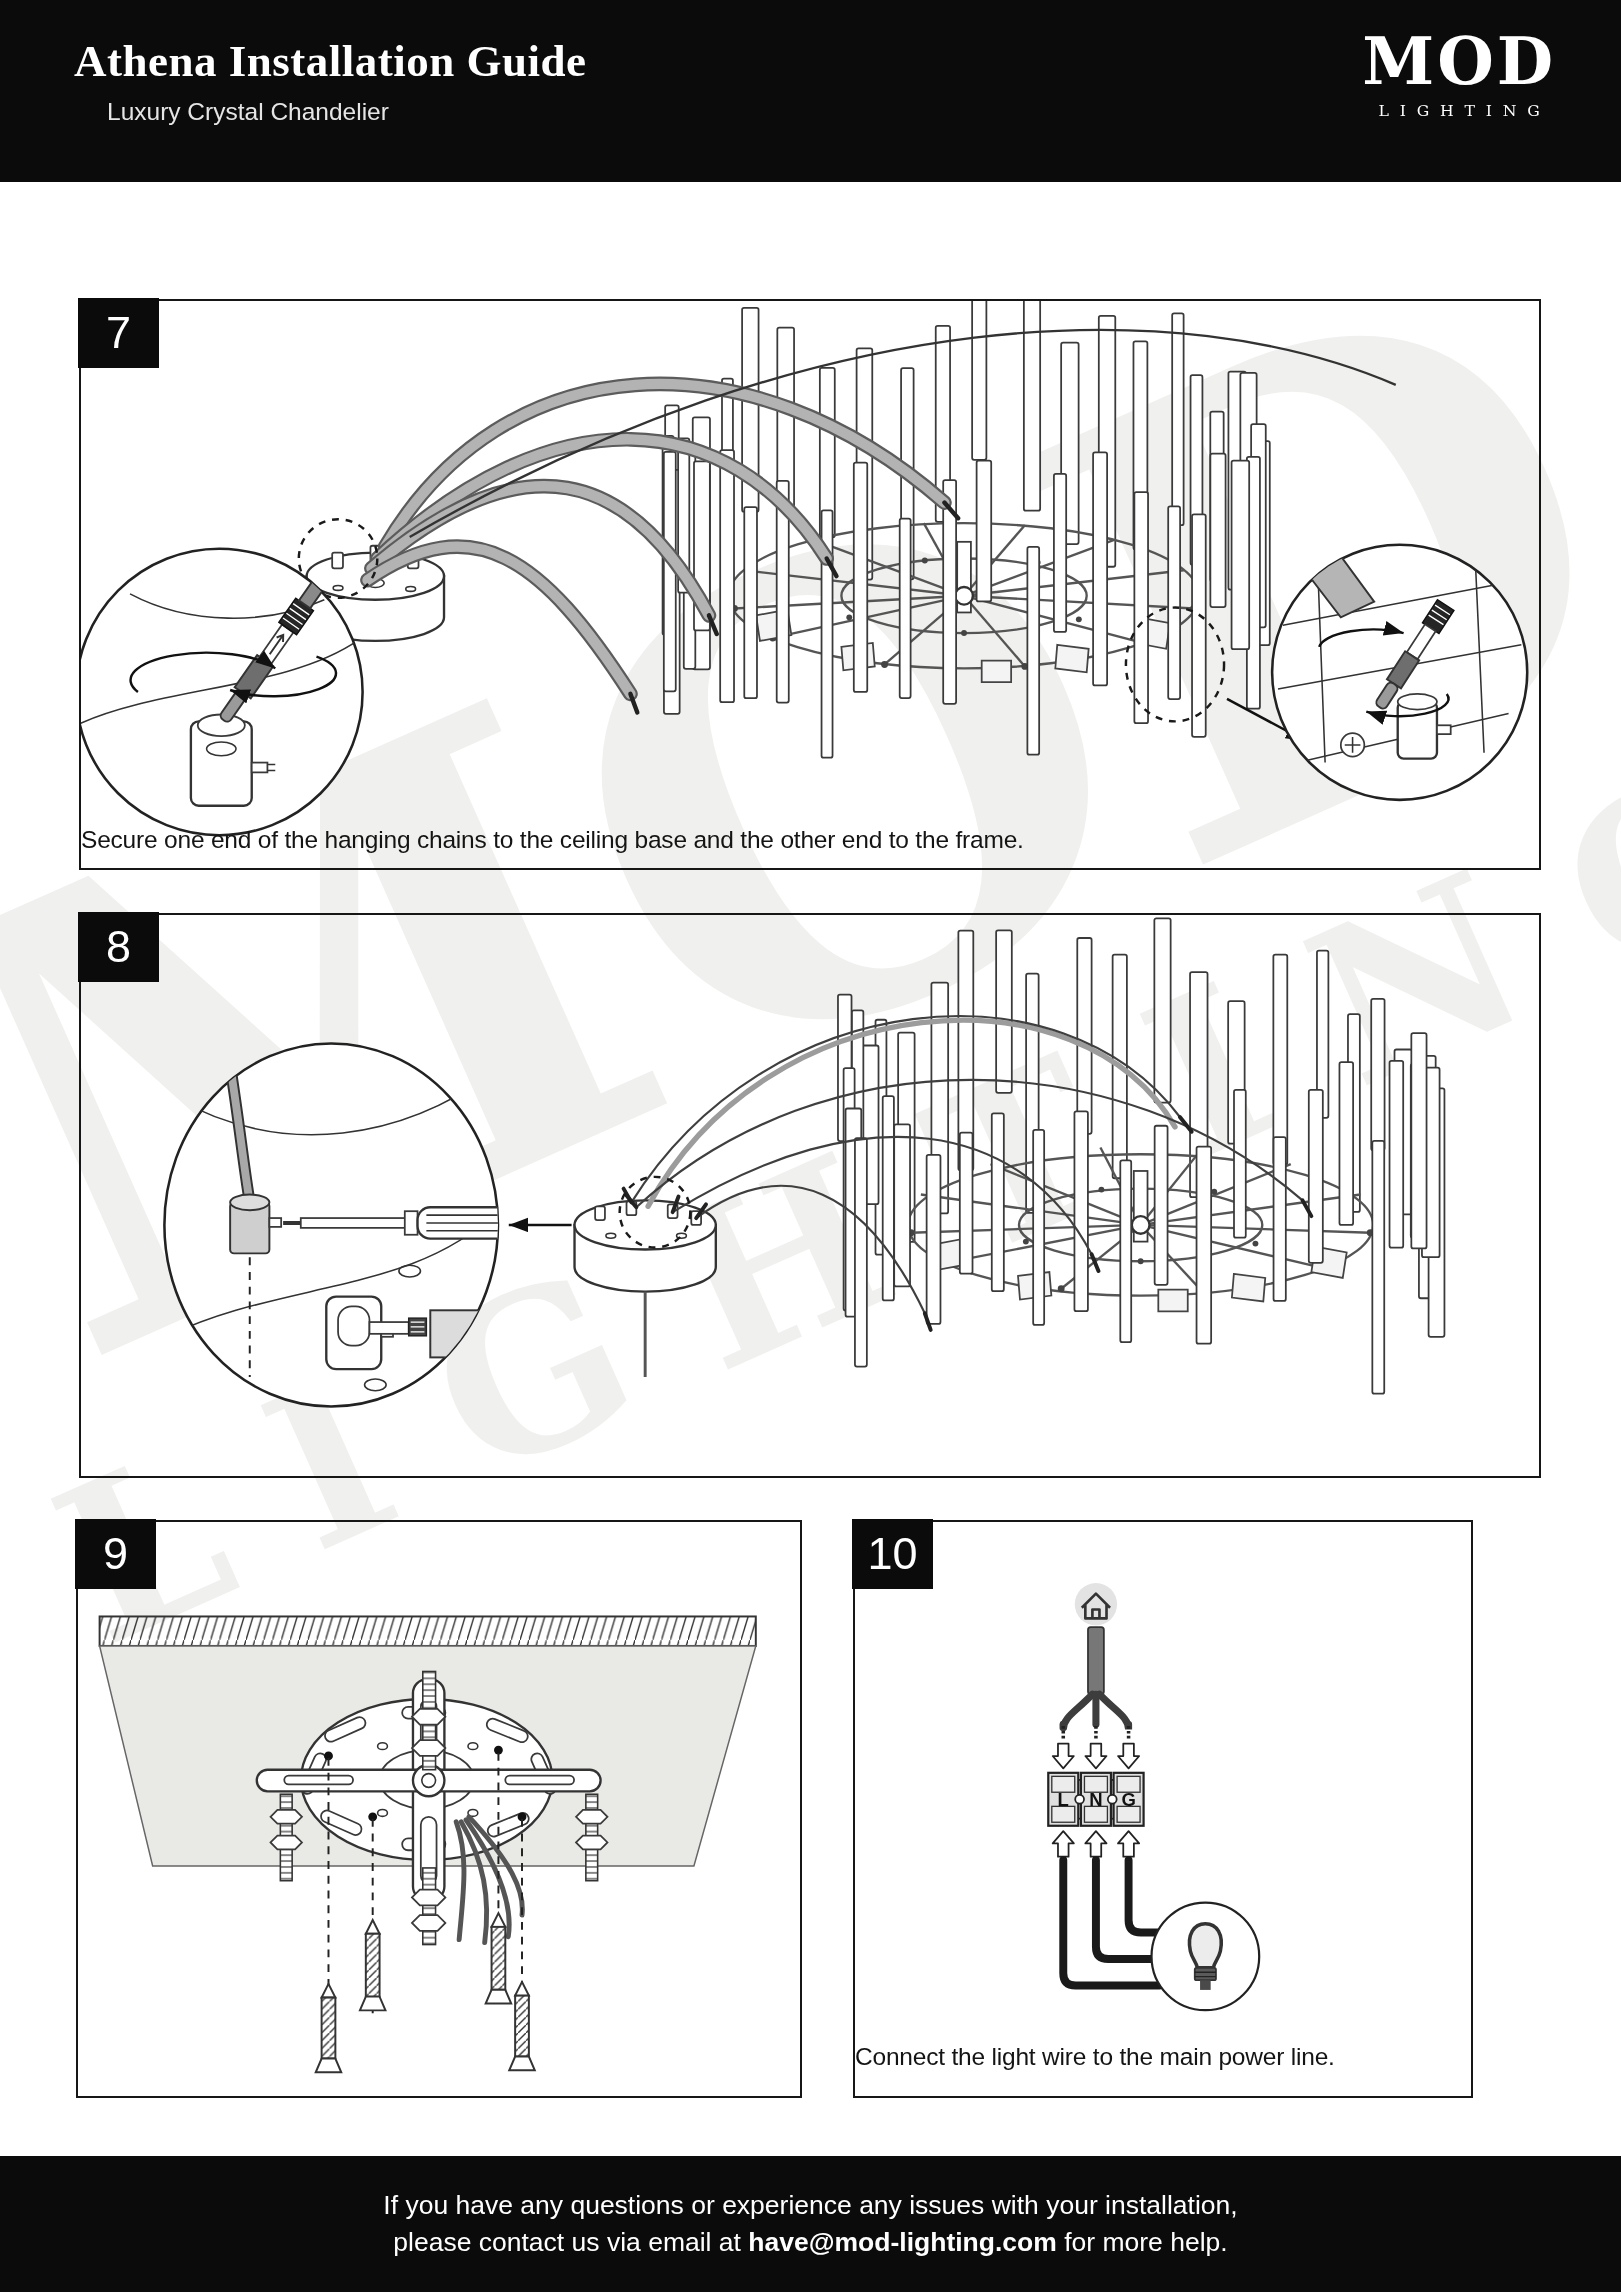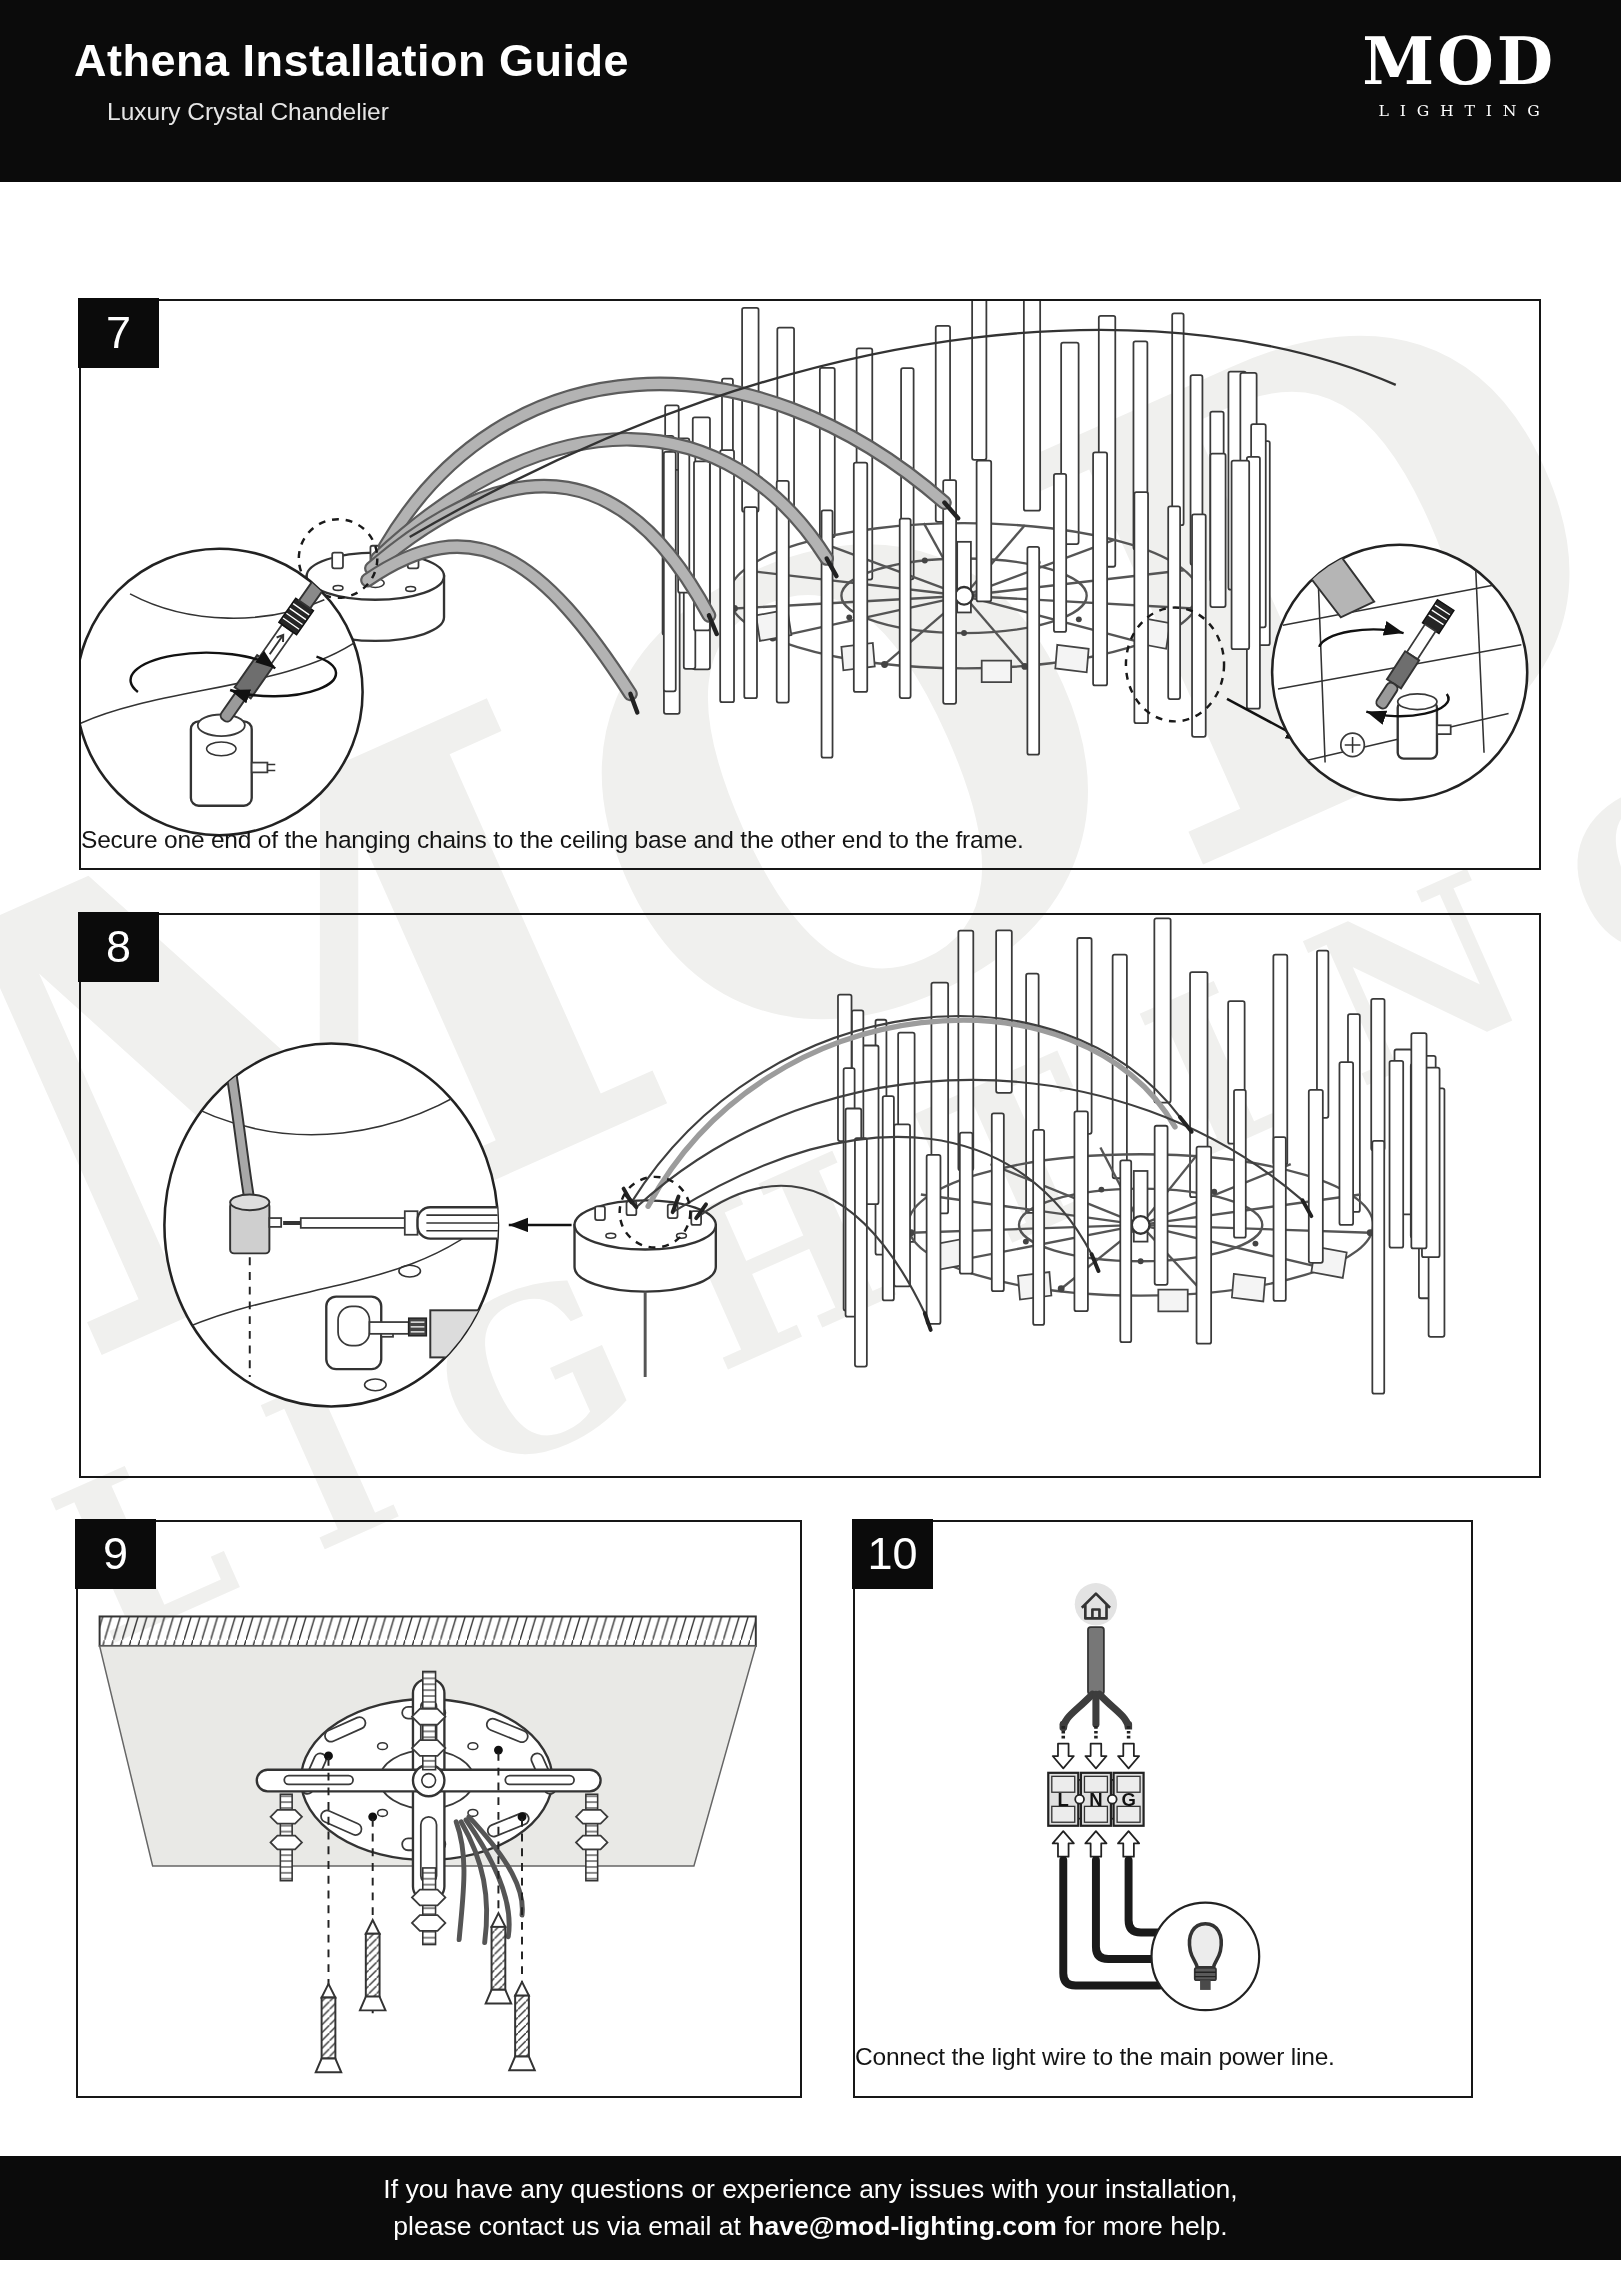--- a/index.html
+++ b/index.html
@@ -5,26 +5,26 @@
   html,body{margin:0;padding:0;background:#ffffff;}
   .page{position:relative;width:1621px;height:2293px;background:#fff;overflow:hidden;
         font-family:"Liberation Sans",sans-serif;color:#111;}
   
   .watermark{position:absolute;left:-225px;top:549px;width:2117px;z-index:0;
              transform:rotate(-24deg);text-align:center;color:#f0f0ee;pointer-events:none;}
   .wm1{font-family:"DejaVu Serif",serif;font-weight:700;font-size:608px;line-height:.85;}
   .wm2{font-family:"DejaVu Serif",serif;font-weight:700;font-size:216px;letter-spacing:78px;line-height:1;margin-top:39px;}
   
   .header{position:absolute;left:0;top:0;width:100%;height:182px;background:#0b0b0b;z-index:2;}
-  .title{position:absolute;left:74px;top:35px;font-size:45px;font-weight:700;color:#fff;letter-spacing:0.5px;}
+  .title{position:absolute;left:74px;top:35px;font-size:45px;font-weight:700;color:#fff;letter-spacing:0.5px;font-family:Liberation Serif, serif;}
   .subtitle{position:absolute;left:75px;top:98px;font-size:24.5px;color:#e5e5e5;margin-left:32px;}
   .brand{position:absolute;right:65px;top:29px;text-align:center;color:#fff;}
   .brand-name{font-family:"DejaVu Serif",serif;font-size:65px;font-weight:700;line-height:1;letter-spacing:2.9px;}
   .brand-tag{font-family:"DejaVu Serif",serif;font-size:15.7px;letter-spacing:10.8px;margin-top:6.9px;margin-right:-10.8px;}
-  .footer{position:absolute;left:0;top:2156px;width:100%;height:104px;background:#0b0b0b;color:#fff;z-index:2;
+  .footer{position:absolute;left:0;top:2156px;width:100%;height:136px;background:#0b0b0b;color:#fff;z-index:2;
           display:flex;flex-direction:column;align-items:center;justify-content:center;gap:6.9px;font-size:26.5px;}
   .footer b{font-weight:700;}
   
   .panel{position:absolute;border:2.9px solid #161616;background:transparent;box-sizing:border-box;z-index:1;}
   .p7{left:79px;top:299px;width:1462px;height:571px;}
   .p8{left:79px;top:913px;width:1462px;height:565px;}
   .p9{left:76px;top:1520px;width:726px;height:578px;}
   .p10{left:853px;top:1520px;width:620px;height:578px;}
   .badge{position:absolute;left:-2.9px;top:-2.9px;width:81px;height:70px;background:#0b0b0b;color:#fff;
          display:flex;align-items:center;justify-content:center;font-size:45px;font-weight:500;z-index:3;}

